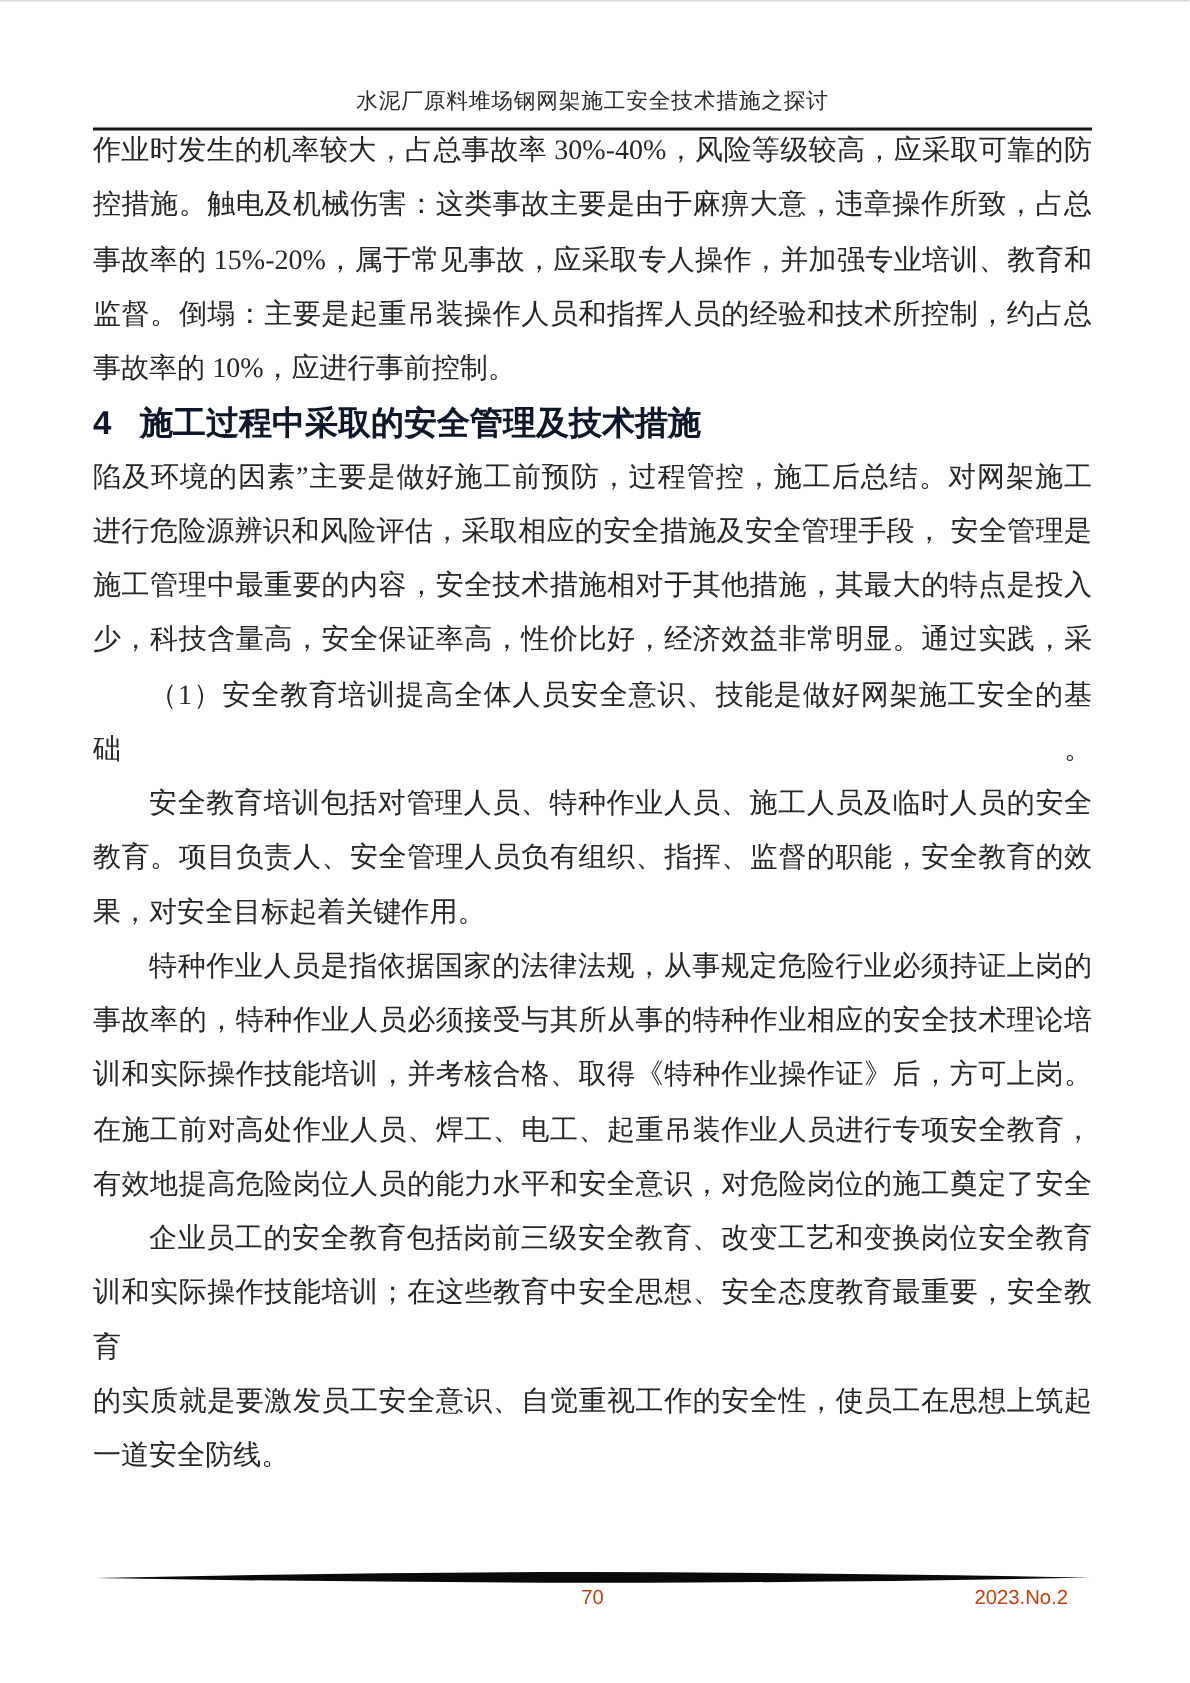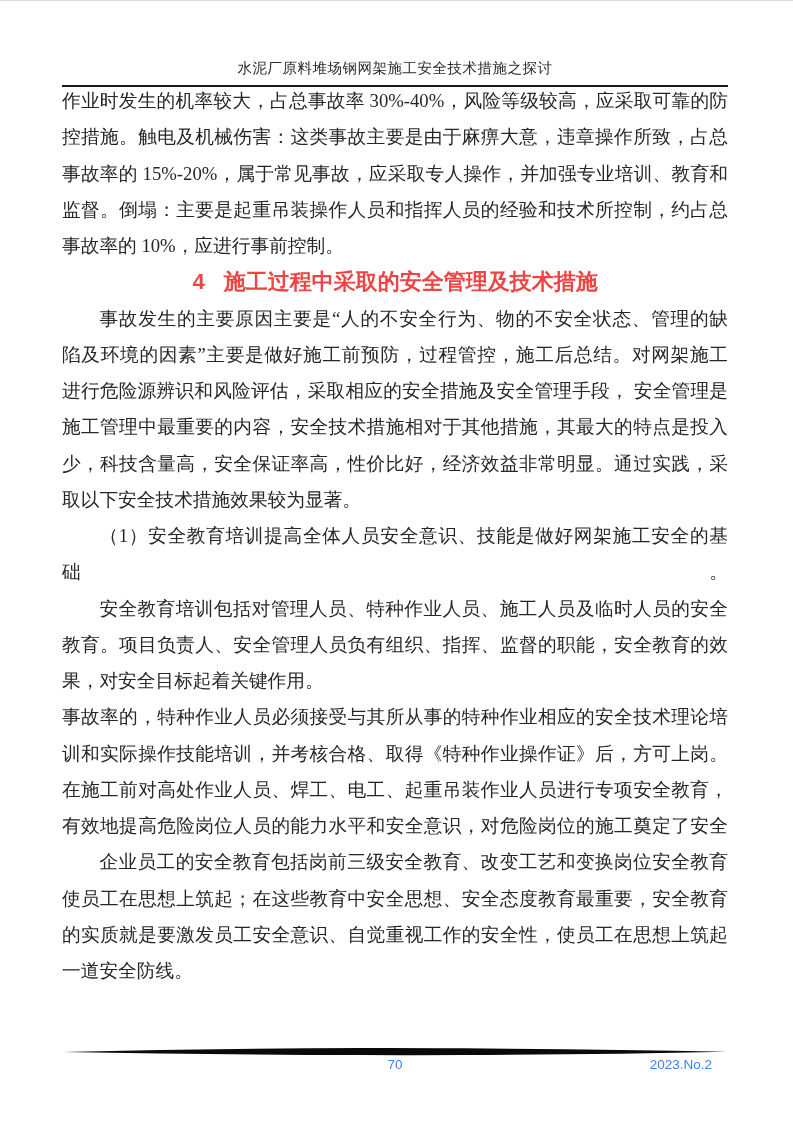--- a/index.html
+++ b/index.html
@@ -56,23 +56,22 @@
     text-align: justify;
     min-height: 36.25px;
   }
   .line.fill { text-align-last: justify; }
   .line.indent { text-indent: 2em; }
   .section-heading {
     font-family: "Liberation Sans", "DejaVu Sans", sans-serif;
     font-weight: bold;
     font-size: 22px;
     line-height: 36.25px;
-    color: #ef4444;
+    color: #0f172a;
     white-space: nowrap;
-    text-align: center;
   }
   .section-heading .sec-num {
     display: inline-block;
     margin-right: 19px;
   }
   
   .footer-bar {
     position: absolute;
     top: 1047px;
     left: 63px;
@@ -81,21 +80,21 @@
   }
   .footer-row {
     position: absolute;
     top: 1055px;
     left: 62px;
     width: 666px;
     height: 20px;
     font-family: "Liberation Sans", "DejaVu Sans", sans-serif;
     font-size: 13.5px;
     line-height: 20px;
-    color: #3b82f6;
+    color: #c2410c;
   }
   .footer-row .page-num {
     position: absolute;
     left: 0; right: 0;
     text-align: center;
   }
   .footer-row .issue {
     position: absolute;
     right: 16px;
   }
@@ -116,44 +115,43 @@
   <main class="doc-body" id="doc-body">
       <div class="paragraph">
         <div class="line fill">作业时发生的机率较大，占总事故率 30%-40%，风险等级较高，应采取可靠的防</div>
         <div class="line fill">控措施。触电及机械伤害：这类事故主要是由于麻痹大意，违章操作所致，占总</div>
         <div class="line fill">事故率的 15%-20%，属于常见事故，应采取专人操作，并加强专业培训、教育和</div>
         <div class="line fill">监督。倒塌：主要是起重吊装操作人员和指挥人员的经验和技术所控制，约占总</div>
         <div class="line">事故率的 10%，应进行事前控制。</div>
       </div>
       <div class="section-heading"><span class="sec-num">4</span><span>施工过程中采取的安全管理及技术措施</span></div>
       <div class="paragraph">
-        <div class="line indent fill">事故发生的主要原因主要是“人的不安全行为、物的不安全状态、管理的缺</div>
         <div class="line fill">陷及环境的因素”主要是做好施工前预防，过程管控，施工后总结。对网架施工</div>
         <div class="line fill">进行危险源辨识和风险评估，采取相应的安全措施及安全管理手段， 安全管理是</div>
         <div class="line fill">施工管理中最重要的内容，安全技术措施相对于其他措施，其最大的特点是投入</div>
         <div class="line fill">少，科技含量高，安全保证率高，性价比好，经济效益非常明显。通过实践，采</div>
-        <div class="line">取以下安全技术措施效果较为显著。</div>
       </div>
       <div class="paragraph">
         <div class="line indent fill">（1）安全教育培训提高全体人员安全意识、技能是做好网架施工安全的基础。</div>
       </div>
       <div class="paragraph">
         <div class="line indent fill">安全教育培训包括对管理人员、特种作业人员、施工人员及临时人员的安全</div>
         <div class="line fill">教育。项目负责人、安全管理人员负有组织、指挥、监督的职能，安全教育的效</div>
         <div class="line">果，对安全目标起着关键作用。</div>
       </div>
       <div class="paragraph">
+        <div class="line indent fill">特种作业人员是指依据国家的法律法规，从事规定危险行业必须持证上岗的</div>
         <div class="line fill">事故率的，特种作业人员必须接受与其所从事的特种作业相应的安全技术理论培</div>
         <div class="line fill">训和实际操作技能培训，并考核合格、取得《特种作业操作证》后，方可上岗。</div>
         <div class="line fill">在施工前对高处作业人员、焊工、电工、起重吊装作业人员进行专项安全教育，</div>
         <div class="line fill">有效地提高危险岗位人员的能力水平和安全意识，对危险岗位的施工奠定了安全</div>
       </div>
       <div class="paragraph">
         <div class="line indent fill">企业员工的安全教育包括岗前三级安全教育、改变工艺和变换岗位安全教育</div>
-        <div class="line fill">使员工在思想上筑起；在这些教育中安全思想、安全态度教育最重要，安全教育</div>
+        <div class="line fill">训和实际操作技能培训；在这些教育中安全思想、安全态度教育最重要，安全教育</div>
         <div class="line fill">的实质就是要激发员工安全意识、自觉重视工作的安全性，使员工在思想上筑起</div>
         <div class="line">一道安全防线。</div>
       </div>
     </main>
 
   <svg class="footer-bar" viewBox="0 0 664 10" preserveAspectRatio="none" aria-hidden="true">
     <path id="footer-bar-path" d="M0,5.6 Q150,1.8 300,1.1 Q340,0.9 400,1.4 Q540,2.6 664,5.2 Q540,8.2 400,8.9 Q340,9.2 300,9.0 Q150,8.4 0,5.6 Z" fill="#0a0a0a"></path>
   </svg>
 
   <div class="footer-row">

